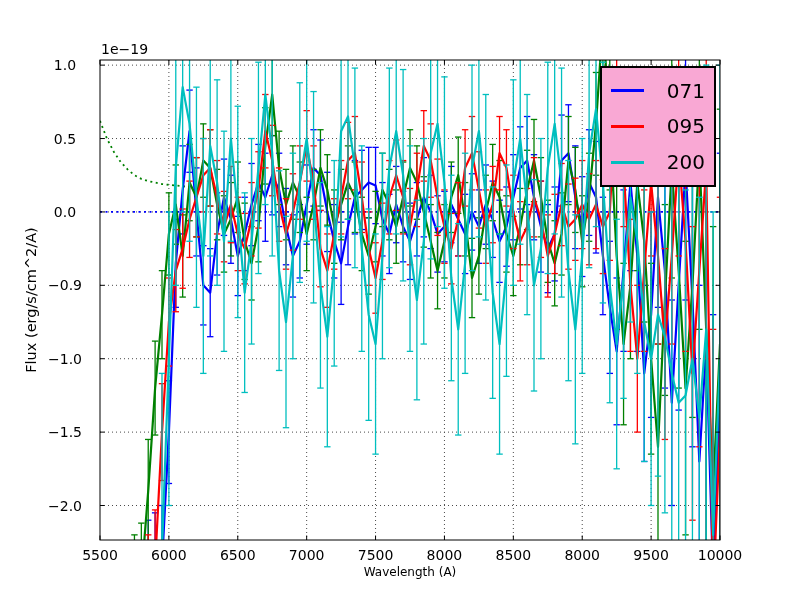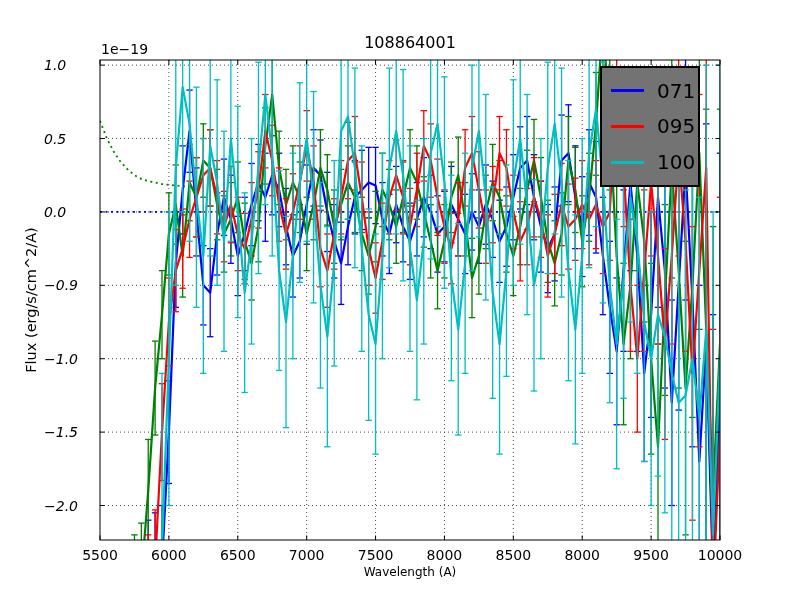--- a/index.html
+++ b/index.html
@@ -7,22 +7,22 @@
           font-family:"DejaVu Sans","Liberation Sans",sans-serif;color:#000;}
   .figure svg{position:absolute;left:0;top:0;}
   .abs{position:absolute;}
   .plot-title{left:100px;top:33px;width:620px;text-align:center;font-size:16px;}
   .offset-label{left:101px;top:41px;font-size:14px;text-align:right;}
   .x-axis-label{left:100px;top:565px;width:620px;text-align:center;font-size:12px;}
   .y-axis-label{left:31px;top:300px;transform:translate(-50%,-50%) rotate(-90deg);
                 white-space:nowrap;font-size:14.5px;}
   .tick{font-size:14px;line-height:18px;}
   .xtick{width:70px;text-align:center;top:546px;}
-  .ytick{width:60px;text-align:left;left:44px;height:18px;font-style:italic;}
-  .legend{left:600px;top:66px;width:100px;height:121px;background:#737373;
+  .ytick{width:60px;text-align:center;left:35px;height:18px;}
+  .legend{left:600px;top:66px;width:116px;height:121px;background:#f9a8d4;
           border:2px solid #000;box-sizing:border-box;display:flex;flex-direction:column;
           justify-content:space-around;padding:5px 0;}
   .legend-row{display:flex;align-items:center;padding:0 9px;gap:13px;}
   .legend-swatch{width:33px;height:3px;background:#000;flex:0 0 auto;}
   .legend-label{flex:1;text-align:right;font-size:20px;line-height:20px;}
 </style>
 </head>
 <body>
 
 <div class="figure">
@@ -1108,37 +1108,36 @@
         <line x1="720" y1="285.3211009174312" x2="715.5" y2="285.3211009174312"></line>
         <line x1="100" y1="358.7155963302753" x2="104.5" y2="358.7155963302753"></line>
         <line x1="720" y1="358.7155963302753" x2="715.5" y2="358.7155963302753"></line>
         <line x1="100" y1="432.1100917431193" x2="104.5" y2="432.1100917431193"></line>
         <line x1="720" y1="432.1100917431193" x2="715.5" y2="432.1100917431193"></line>
         <line x1="100" y1="505.5045871559634" x2="104.5" y2="505.5045871559634"></line>
         <line x1="720" y1="505.5045871559634" x2="715.5" y2="505.5045871559634"></line>
       </g>
     </svg>
 
-  <div class="abs plot-title">108864001</div>
   <div class="abs offset-label">1e−19</div>
   <div class="abs x-axis-label">Wavelength (A)</div>
   <div class="abs y-axis-label">Flux (erg/s/cm^2/A)</div>
 
   <div class="abs legend">
     <div class="legend-row">
       <span class="legend-swatch" style="background: rgb(0, 0, 255);"></span>
       <span class="legend-label">071</span>
     </div>
     <div class="legend-row">
       <span class="legend-swatch" style="background: rgb(255, 0, 0);"></span>
       <span class="legend-label">095</span>
     </div>
     <div class="legend-row">
       <span class="legend-swatch" style="background: rgb(0, 191, 191);"></span>
-      <span class="legend-label">100</span>
+      <span class="legend-label">200</span>
     </div>
   </div>
 <div class="abs tick xtick" style="left: 65px;">5500</div>
     <div class="abs tick xtick" style="left: 133.889px;">6000</div>
     <div class="abs tick xtick" style="left: 202.778px;">6500</div>
     <div class="abs tick xtick" style="left: 271.667px;">7000</div>
     <div class="abs tick xtick" style="left: 340.556px;">7500</div>
     <div class="abs tick xtick" style="left: 409.444px;">8000</div>
     <div class="abs tick xtick" style="left: 478.333px;">8500</div>
     <div class="abs tick xtick" style="left: 547.222px;">8000</div>

